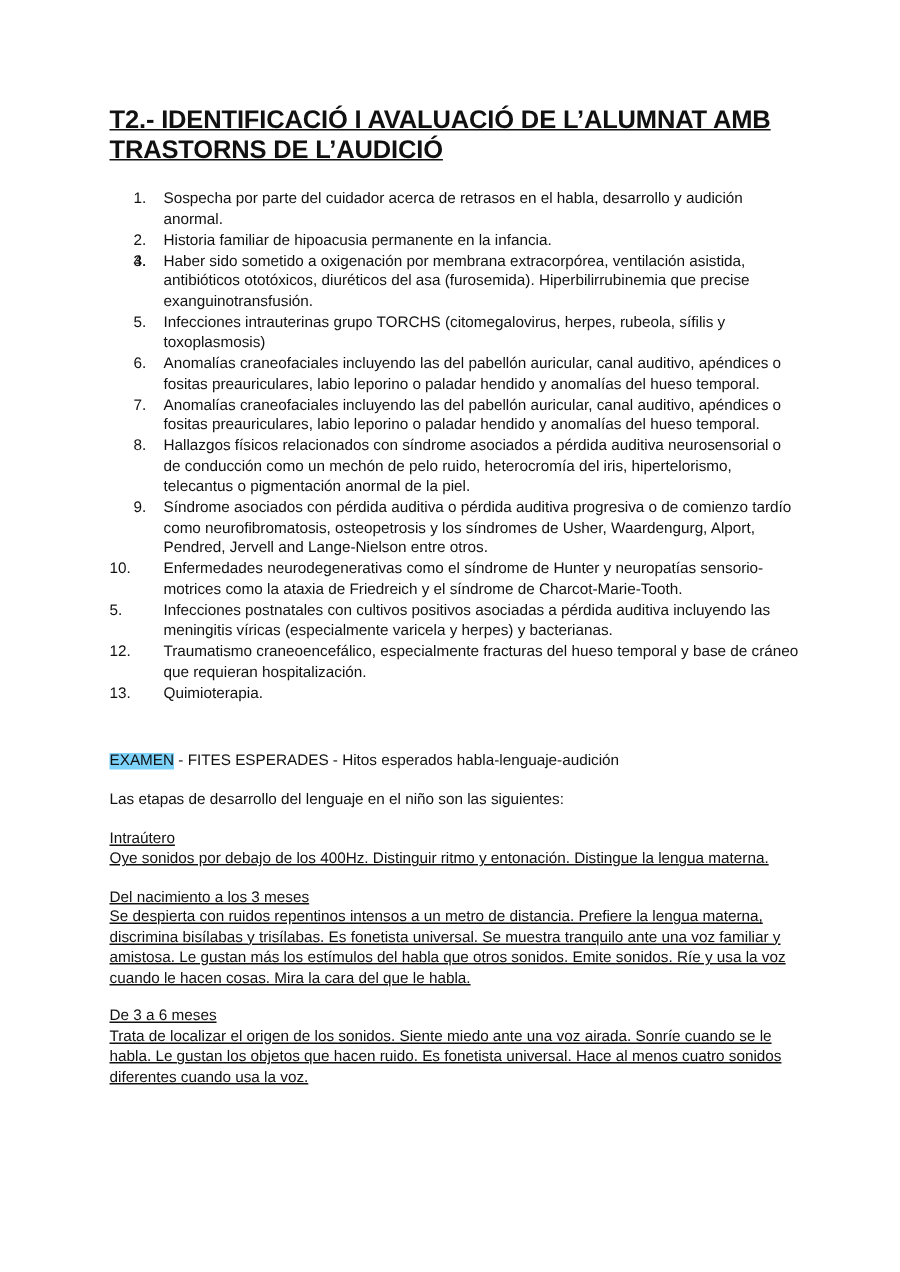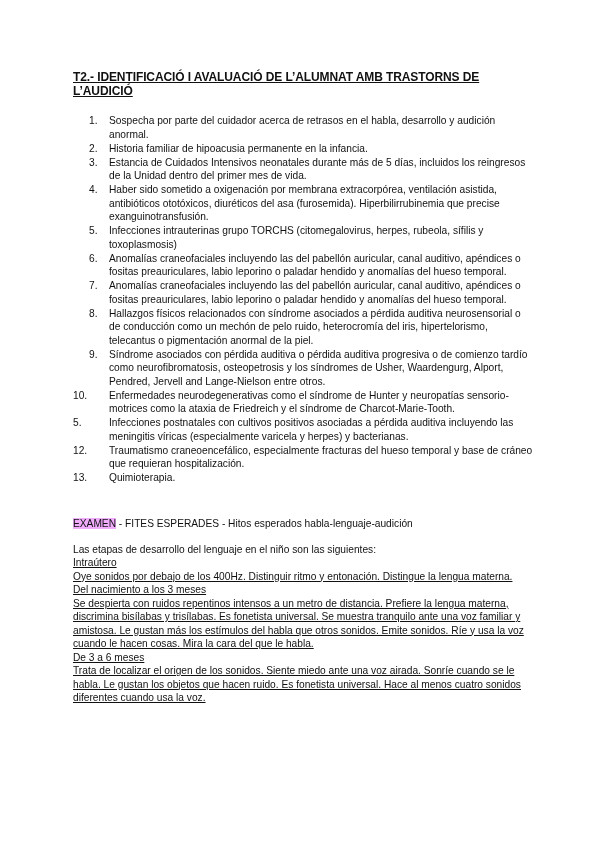--- a/index.html
+++ b/index.html
@@ -1,41 +1,41 @@
 <!DOCTYPE html>
 <html><head>
 <meta charset="utf-8">
 <style>
   html, body { margin: 0; padding: 0; background: #ffffff; }
   body { width: 600px; height: 848px; position: relative; overflow: hidden;
          font-family: "Liberation Sans", sans-serif; color: #111; font-size: 10.2px; }
   .page { position: absolute; left: 73px; top: 70px; width: 460px; }
-  .title { font-weight: bold; text-decoration: underline; font-size: 12px; margin: 0 0 16px 0; letter-spacing: -0.1px; }
+  .title { font-weight: bold; text-decoration: underline; font-size: 17px; margin: 0 0 16px 0; letter-spacing: -0.1px; }
   .section { margin: 0 0 2px 0; line-height: 13px; }
   ol { margin: 0; padding: 0; list-style: none; }
   ol li { position: relative; padding-left: 36px; line-height: 13.5px; margin-bottom: 0.5px; }
   ol li .num { position: absolute; left: 16px; top: 0; width: 18px; }
   ol li .num.two { left: 0; }
   .exam { margin-top: 32px; line-height: 13px; }
-  .hl { background: #f0abfc; }
+  .hl { background: #7dd3fc; }
   .para { margin-top: 13px; line-height: 13.5px; }
-  .stage { margin-top: 0; }
+  .stage { margin-top: 12px; }
   .stage-h { text-decoration: underline; line-height: 13.5px; }
   .stage-t { line-height: 13.5px; text-decoration: underline; }
 </style>
 </head>
 <body>
 
 <div class="page">
   <div class="title">T2.- IDENTIFICACIÓ I AVALUACIÓ DE L’ALUMNAT AMB TRASTORNS DE L’AUDICIÓ</div>
 
   <ol>
     <li><span class="num">1.</span><span>Sospecha por parte del cuidador acerca de retrasos en el habla, desarrollo y audición anormal.</span></li>
     <li><span class="num">2.</span><span>Historia familiar de hipoacusia permanente en la infancia.</span></li>
-    <li><span class="num">3.</span><span>Estancia de Cuidados Intensivos neonatales durante más de 5 días, incluidos los reingresos de la Unidad dentro del primer mes de vida.</span></li>
+    <li><span class="num">3.</span></li>
     <li><span class="num">4.</span><span>Haber sido sometido a oxigenación por membrana extracorpórea, ventilación asistida, antibióticos ototóxicos, diuréticos del asa (furosemida). Hiperbilirrubinemia que precise exanguinotransfusión.</span></li>
     <li><span class="num">5.</span><span>Infecciones intrauterinas grupo TORCHS (citomegalovirus, herpes, rubeola, sífilis y toxoplasmosis)</span></li>
     <li><span class="num">6.</span><span>Anomalías craneofaciales incluyendo las del pabellón auricular, canal auditivo, apéndices o fositas preauriculares, labio leporino o paladar hendido y anomalías del hueso temporal.</span></li>
     <li><span class="num">7.</span><span>Anomalías craneofaciales incluyendo las del pabellón auricular, canal auditivo, apéndices o fositas preauriculares, labio leporino o paladar hendido y anomalías del hueso temporal.</span></li>
     <li><span class="num">8.</span><span>Hallazgos físicos relacionados con síndrome asociados a pérdida auditiva neurosensorial o de conducción como un mechón de pelo ruido, heterocromía del iris, hipertelorismo, telecantus o pigmentación anormal de la piel.</span></li>
     <li><span class="num">9.</span><span>Síndrome asociados con pérdida auditiva o pérdida auditiva progresiva o de comienzo tardío como neurofibromatosis, osteopetrosis y los síndromes de Usher, Waardengurg, Alport, Pendred, Jervell and Lange-Nielson entre otros.</span></li>
     <li><span class="num two">10.</span><span>Enfermedades neurodegenerativas como el síndrome de Hunter y neuropatías sensorio-motrices como la ataxia de Friedreich y el síndrome de Charcot-Marie-Tooth.</span></li>
     <li><span class="num two">5.</span><span>Infecciones postnatales con cultivos positivos asociadas a pérdida auditiva incluyendo las meningitis víricas (especialmente varicela y herpes) y bacterianas.</span></li>
     <li><span class="num two">12.</span><span>Traumatismo craneoencefálico, especialmente fracturas del hueso temporal y base de cráneo que requieran hospitalización.</span></li>
     <li><span class="num two">13.</span><span>Quimioterapia.</span></li>

